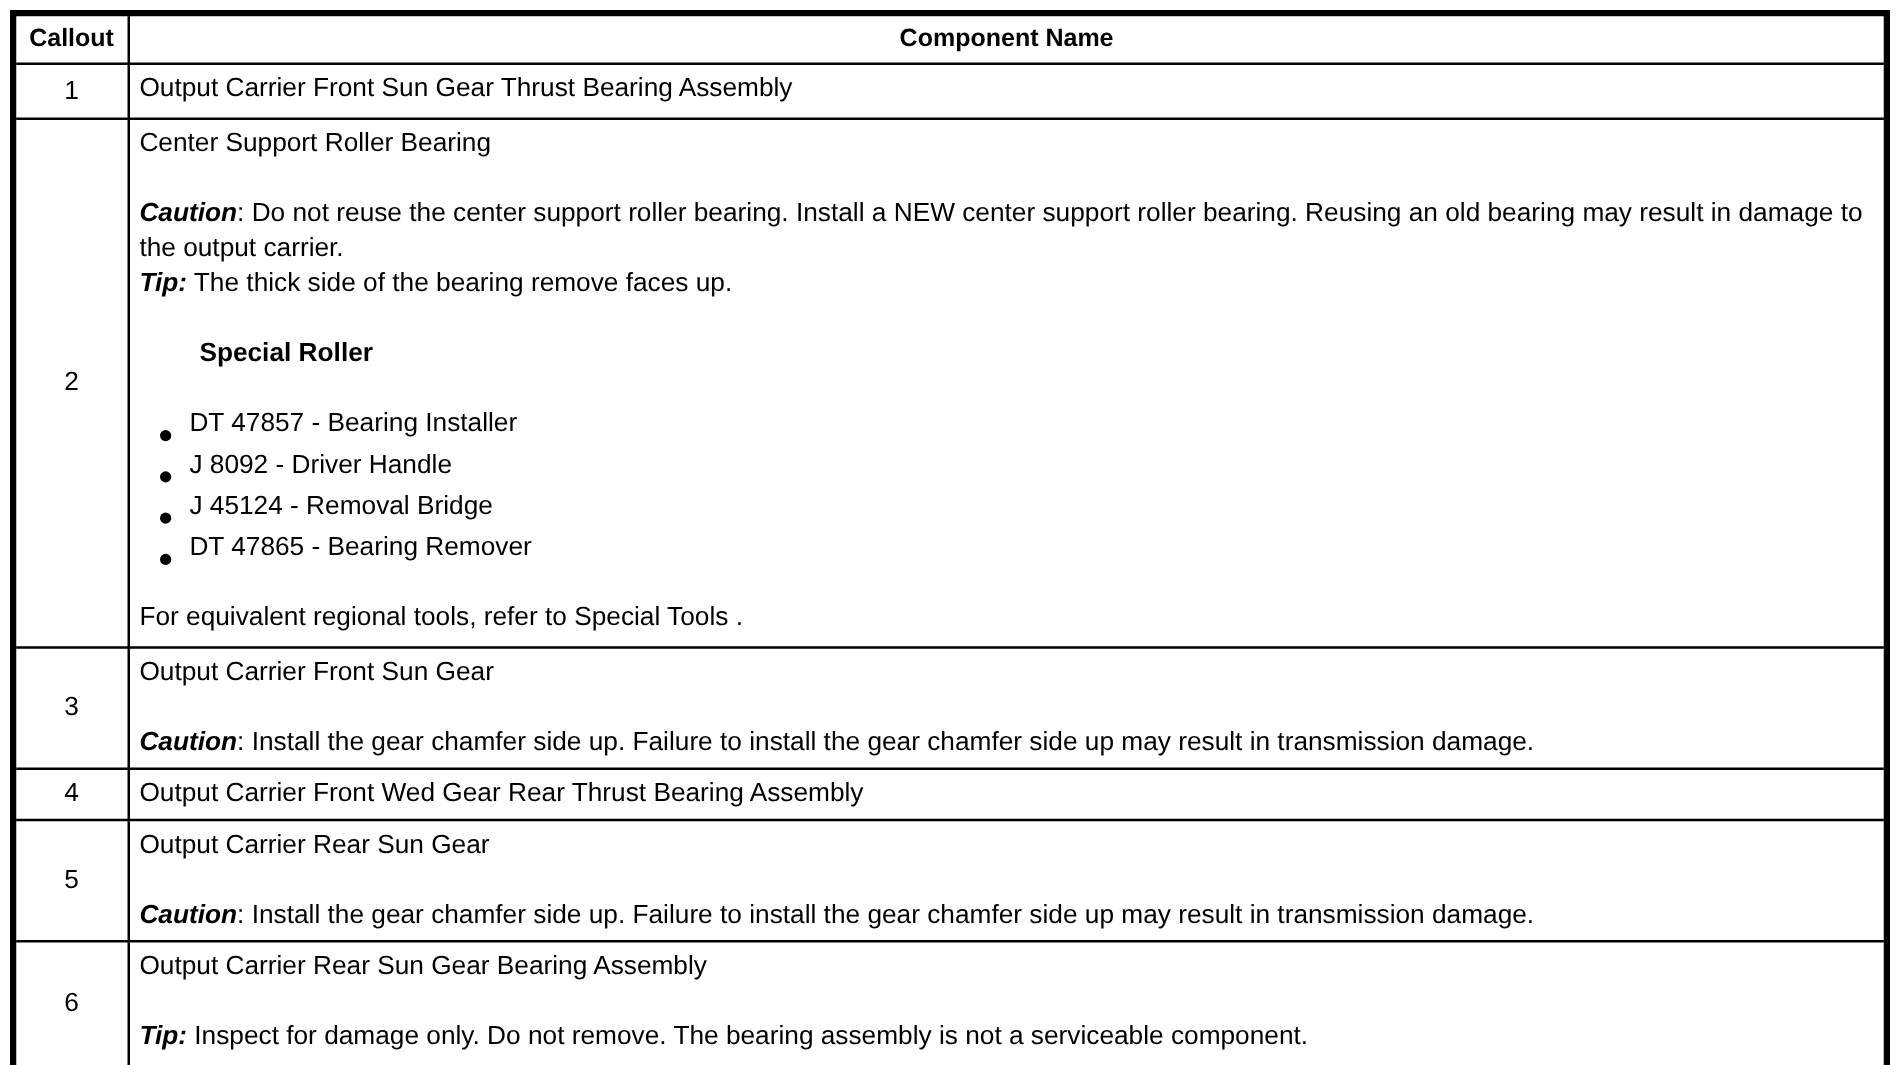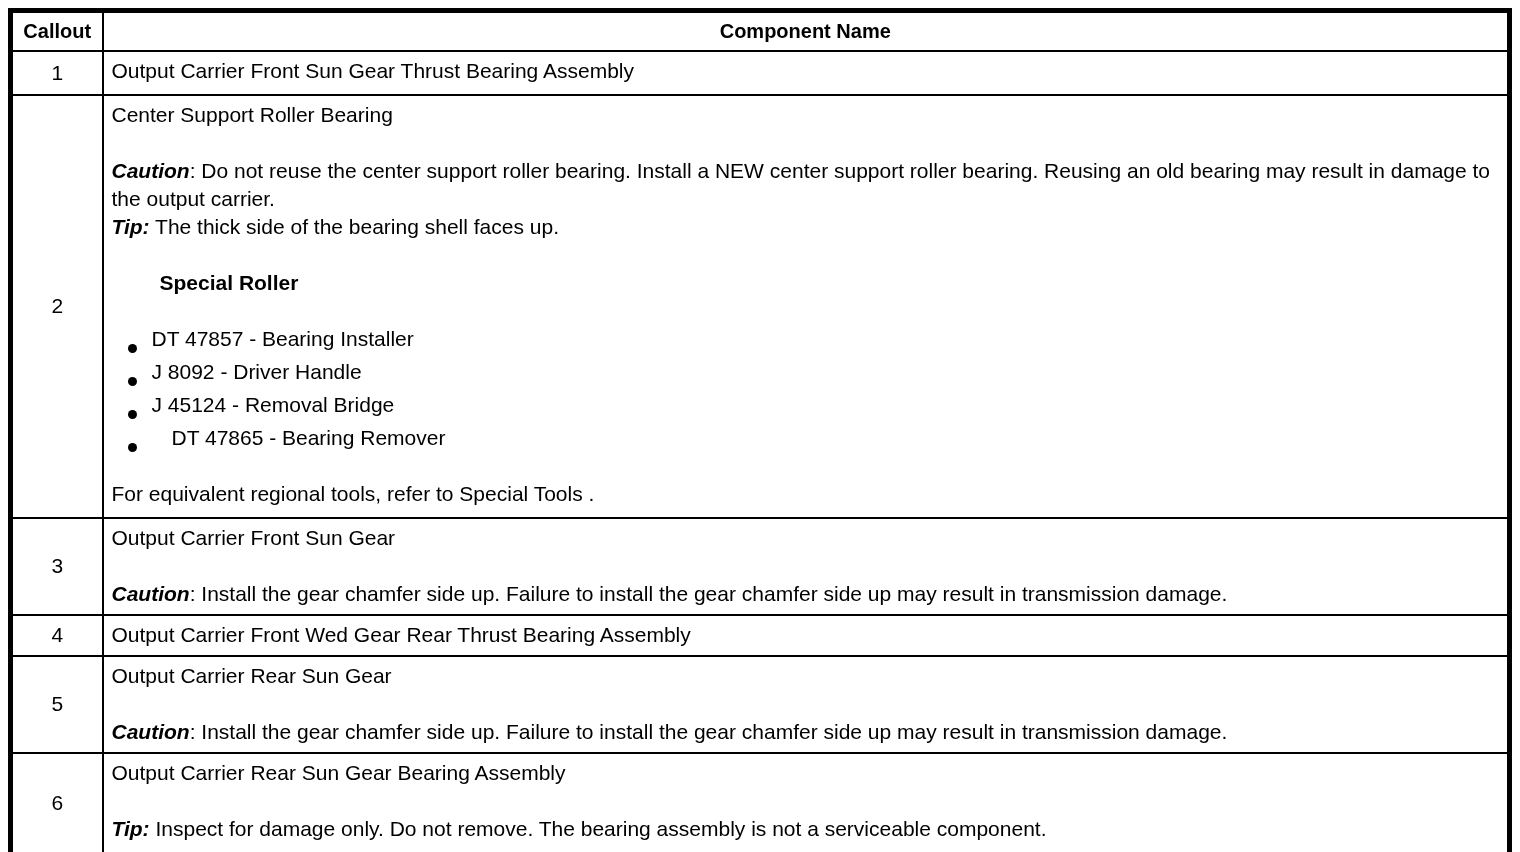--- a/index.html
+++ b/index.html
@@ -54,21 +54,21 @@
   ul.tools {
     list-style: none;
     margin: 0;
     padding: 0 0 0 16px;
   }
   ul.tools li {
     display: flex;
     align-items: flex-end;
     margin-bottom: 5px;
   }
-  ul.tools li:last-child { margin-bottom: 0; gap: 20px; }
+  ul.tools li:last-child { margin-bottom: 0; }
   .dot {
     flex: 0 0 auto;
     width: 9px; height: 9px;
     border-radius: 50%;
     background: #000000;
     margin: 10px 15px 0 0;
   }
 </style>
 </head>
 <body>
@@ -93,21 +93,21 @@
           <p class="line">Output Carrier Front Sun Gear Thrust Bearing Assembly</p>
         </td>
       </tr>
 
       <tr class="r2">
         <td class="callout-cell">2</td>
         <td class="component-cell">
           <p class="line">Center Support Roller Bearing</p>
           <div class="blank"></div>
           <p class="line"><span class="lbl">Caution</span><span>: Do not reuse the center support roller bearing. Install a NEW center support roller bearing. Reusing an old bearing may result in damage to the output carrier.</span></p>
-          <p class="line"><span class="lbl">Tip:</span><span> The thick side of the bearing shell faces up.</span></p>
+          <p class="line"><span class="lbl">Tip:</span><span> The thick side of the bearing remove faces up.</span></p>
           <div class="blank"></div>
           <p class="subheading">Special Roller</p>
           <div class="blank"></div>
           <ul class="tools">
             <li>
                 <span class="dot"></span>
                 <span>DT 47857 - Bearing Installer</span>
               </li>
             <li>
                 <span class="dot"></span>

